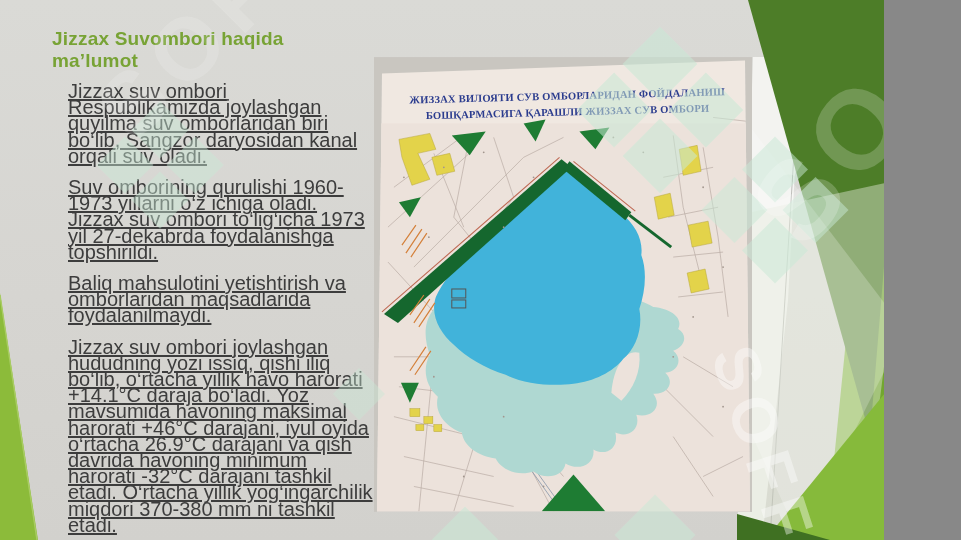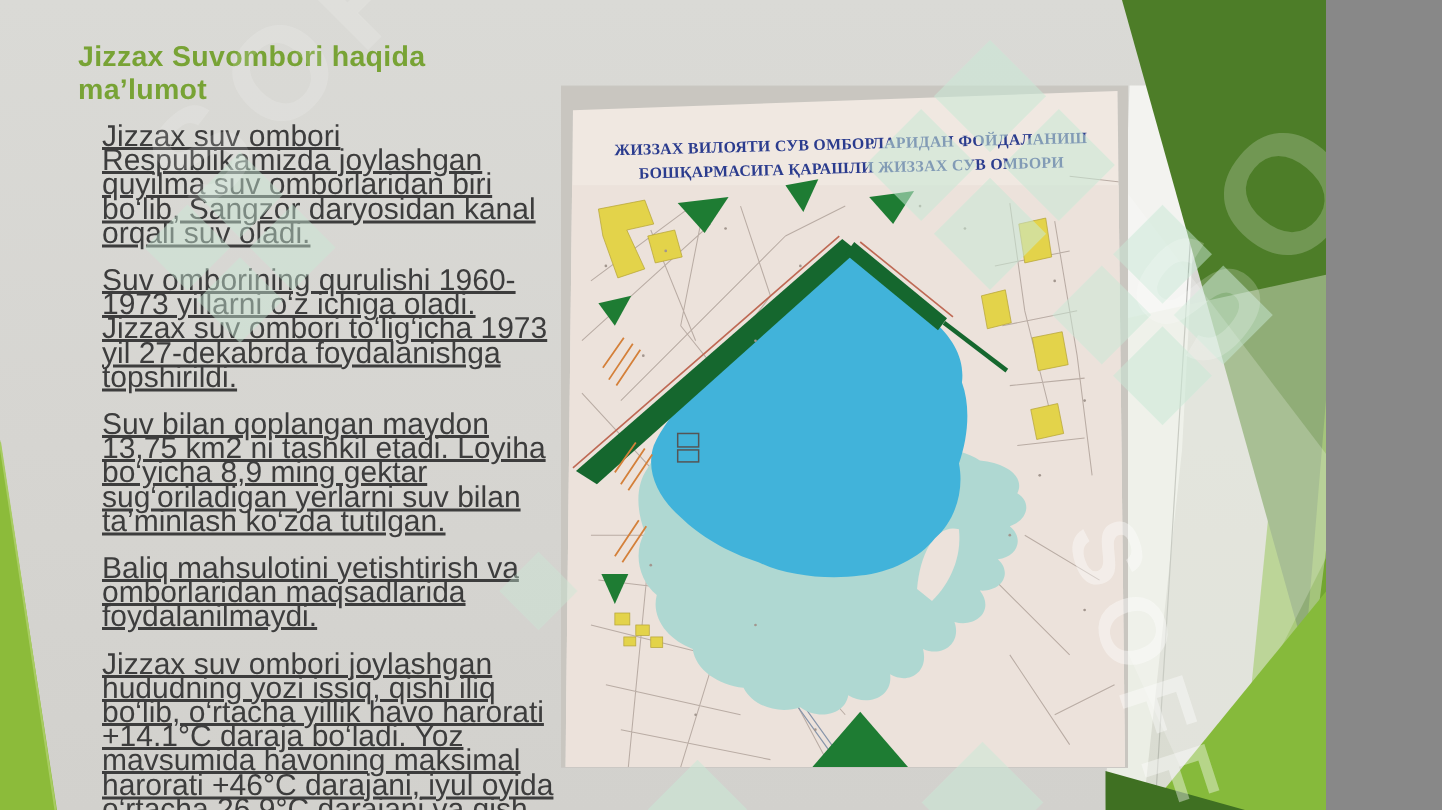--- a/index.html
+++ b/index.html
@@ -56,21 +56,20 @@
 
     <polygon points="0,293 38,540 0,540" fill="#8cbb3a"></polygon>
     <polyline points="0,295 37,540" fill="none" stroke="#a8cc62" stroke-width="1.4"></polyline>
   </svg>
 
   <div class="content">
     <div class="text-col">
       <h1 class="slide-title">Jizzax Suvombori haqida ma’lumot</h1>
       <p>Jizzax suv ombori Respublikamizda joylashgan quyilma suv omborlaridan biri bo‘lib, Sangzor daryosidan kanal orqali suv oladi.</p>
       <p>Suv omborining qurulishi 1960- 1973 yillarni o‘z ichiga oladi. Jizzax suv ombori to‘lig‘icha 1973 yil 27-dekabrda foydalanishga topshirildi.</p>
-      <p>Suv bilan qoplangan maydon 13,75 km2 ni tashkil etadi. Loyiha bo‘yicha 8,9 ming gektar sug‘oriladigan yerlarni suv bilan ta’minlash ko‘zda tutilgan.</p>
       <p>Baliq mahsulotini yetishtirish va omborlaridan maqsadlarida foydalanilmaydi.</p>
       <p>Jizzax suv ombori joylashgan hududning yozi issiq, qishi iliq bo‘lib, o‘rtacha yillik havo harorati +14.1°C daraja bo‘ladi. Yoz mavsumida havoning maksimal harorati +46°C darajani, iyul oyida o‘rtacha 26.9°C darajani va qish davrida havoning minimum harorati -32°C darajani tashkil etadi. O‘rtacha yillik yog‘ingarchilik miqdori 370-380 mm ni tashkil etadi.</p>
     </div>
 
     <div class="photo">
       <svg width="378" height="455" viewBox="0 0 379 455" xmlns="http://www.w3.org/2000/svg">
         <defs>
           <clipPath id="posterClip">
               <polygon points="8,16 372,3 377,455 3,455"></polygon>
             </clipPath>

